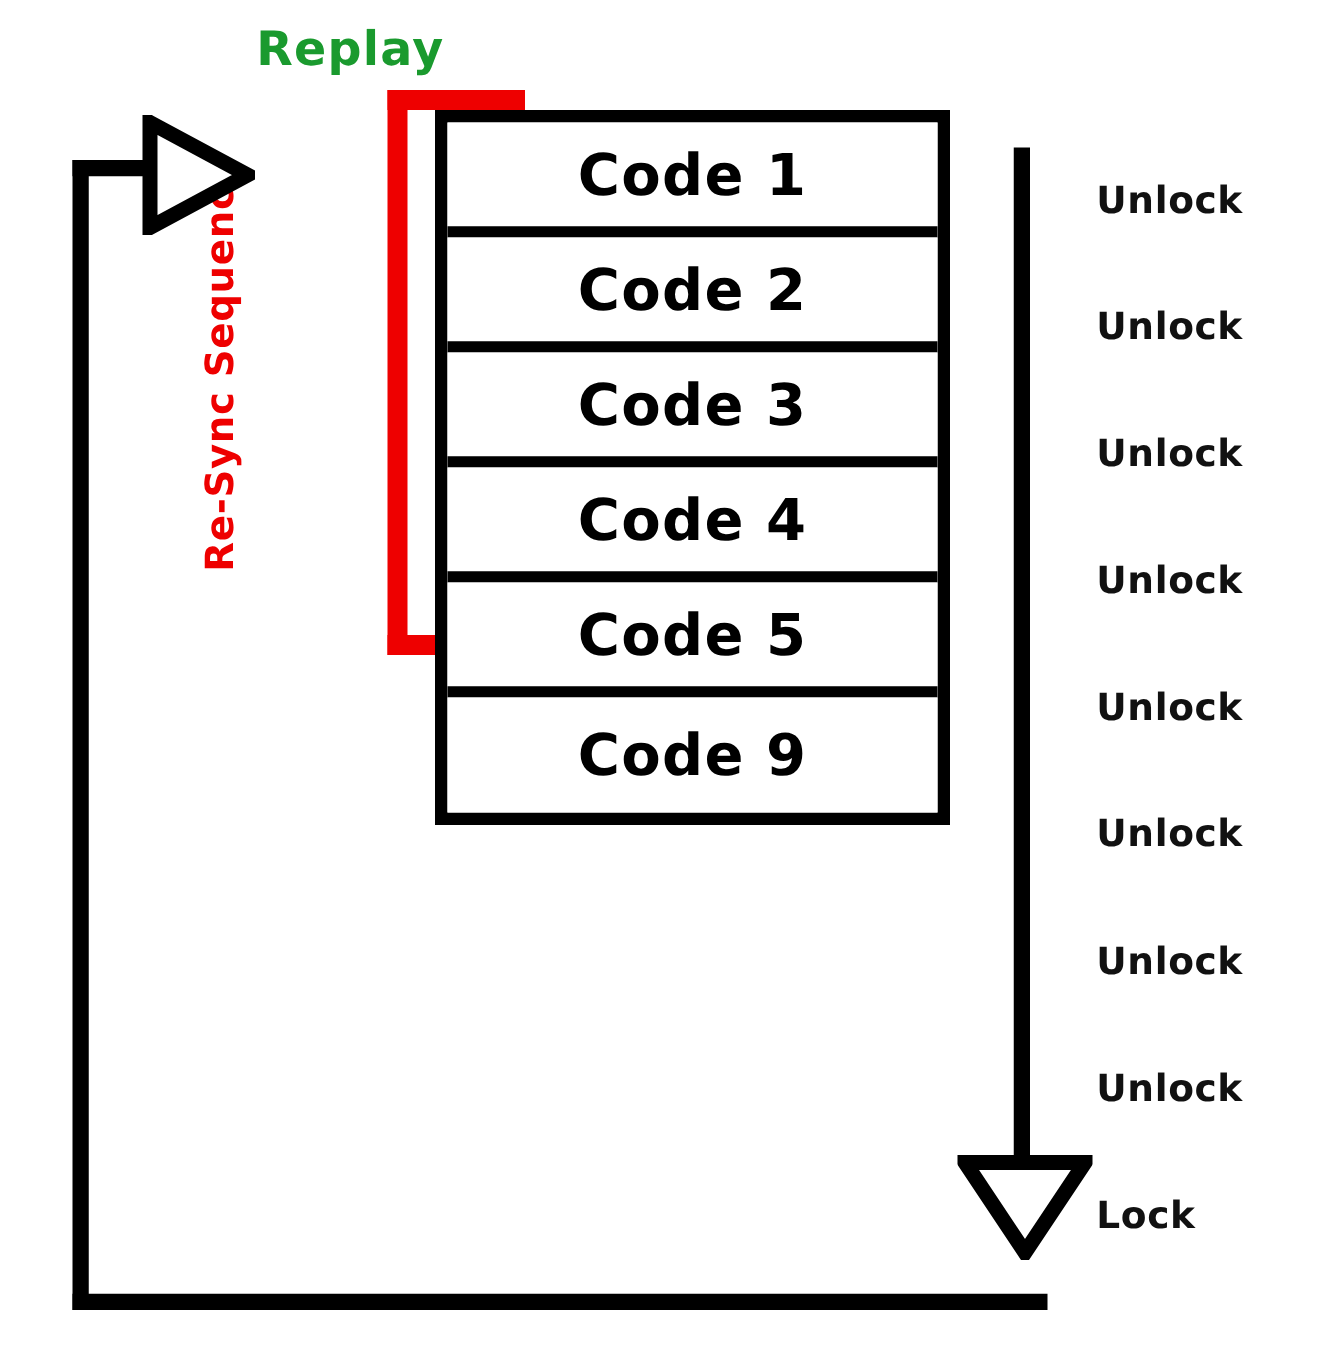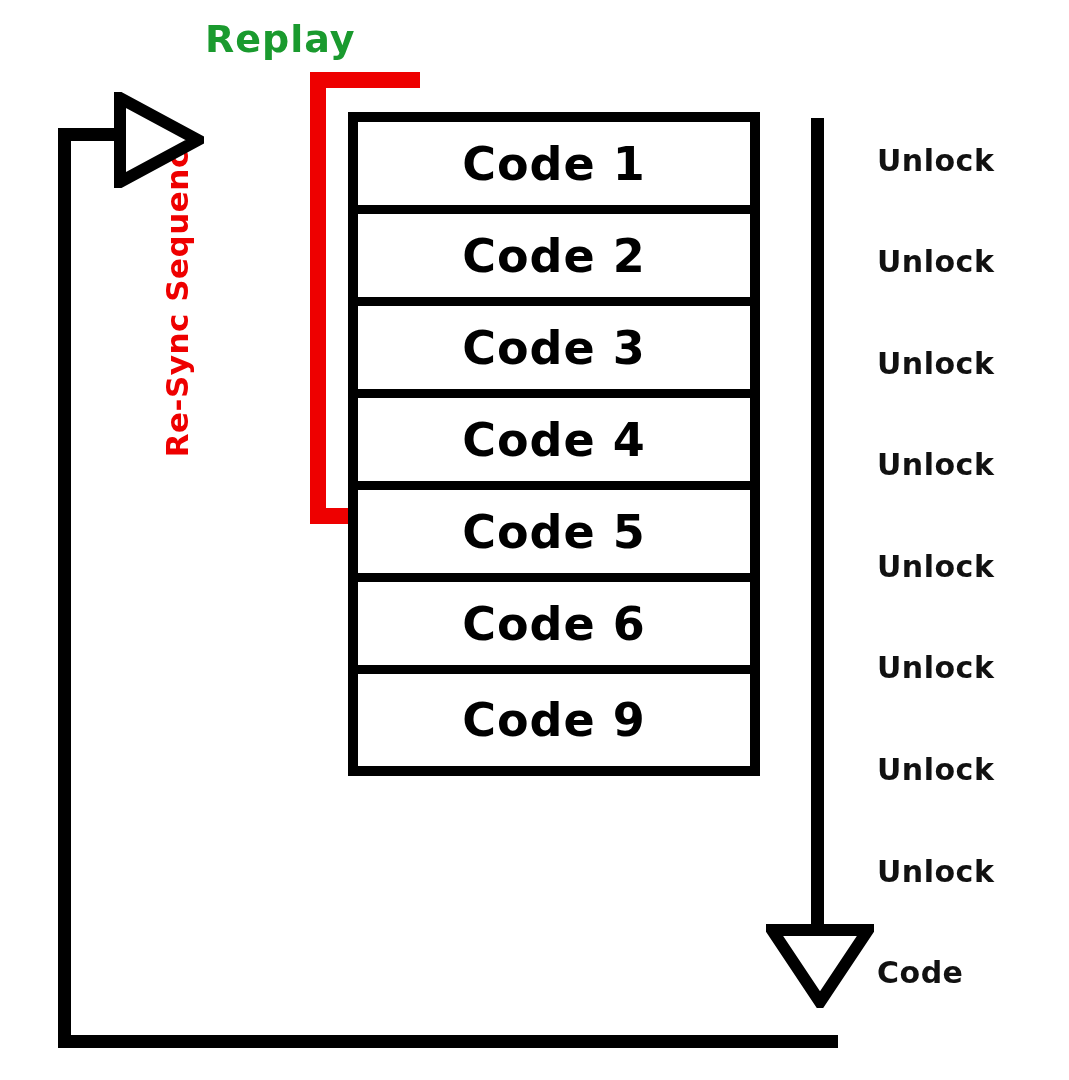--- a/index.html
+++ b/index.html
@@ -66,21 +66,20 @@
 
   
   #code-stack {
     position: absolute;
     left: 348px;
     top: 88px;
     width: 412px;
     border: 10px solid #000000;
     box-sizing: border-box;
     background: #ffffff;
-    margin-top: 24px;
   }
   .code-box {
     height: 92px;
     border-bottom: 9px solid #000000;
     box-sizing: border-box;
     display: flex;
     align-items: center;
     justify-content: center;
     background: #ffffff;
   }
@@ -165,30 +164,27 @@
     <div class="code-box">
       <span class="code-label">Code 3</span>
     </div>
     <div class="code-box">
       <span class="code-label">Code 4</span>
     </div>
     <div class="code-box">
       <span class="code-label">Code 5</span>
     </div>
     <div class="code-box">
-      <span class="code-label">Code 6</span>
-    </div>
-    <div class="code-box">
       <span class="code-label">Code 9</span>
     </div>
   </div>
 
   <div class="status-label" style="top:141px">Unlock</div>
   <div class="status-label" style="top:242px">Unlock</div>
   <div class="status-label" style="top:344px">Unlock</div>
   <div class="status-label" style="top:445px">Unlock</div>
   <div class="status-label" style="top:547px">Unlock</div>
   <div class="status-label" style="top:648px">Unlock</div>
   <div class="status-label" style="top:750px">Unlock</div>
   <div class="status-label" style="top:852px">Unlock</div>
-  <div class="status-label" style="top:953px">Code</div>
+  <div class="status-label" style="top:953px">Lock</div>
 
 </div>
 
 </body></html>

